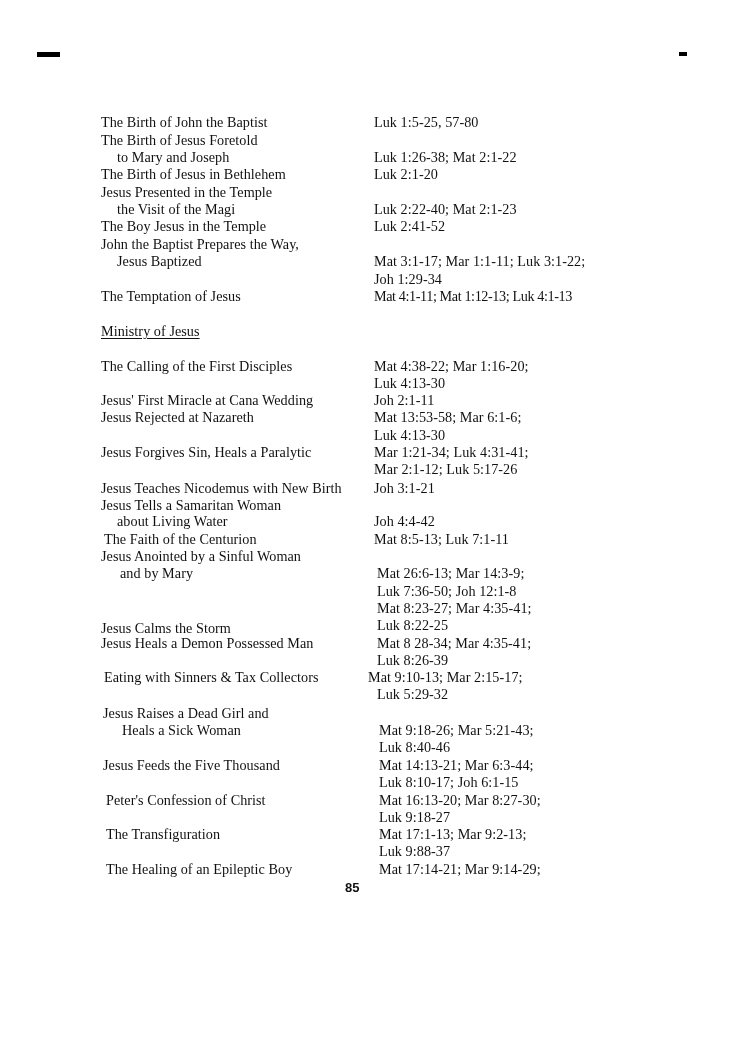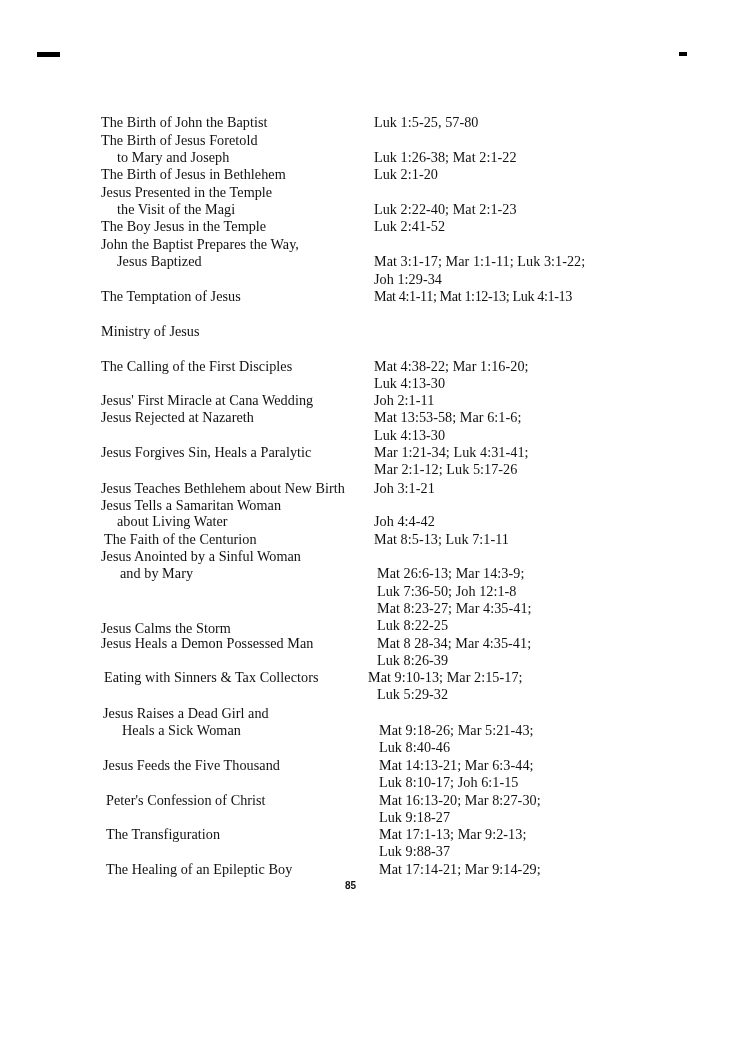--- a/index.html
+++ b/index.html
@@ -4,22 +4,22 @@
   <style>
     html, body { margin: 0; padding: 0; background: #ffffff; }
     body { width: 749px; height: 1060px; position: relative; overflow: hidden;
            font-family: "Liberation Serif", "DejaVu Serif", serif; color: #111; }
     .mark-left { position: absolute; left: 37px; top: 52px; width: 23px; height: 5px; background: #000; }
     .mark-right { position: absolute; left: 679px; top: 52px; width: 8px; height: 4px; background: #000; }
     .line { position: absolute; font-size: 14.2px; line-height: 17px; white-space: nowrap; letter-spacing: 0.05px; }
     .l { left: 101px; }
     .li { left: 117px; font-family: Liberation Serif, serif; }
     .r { left: 374px; }
-    .heading { text-underline-offset: 2px; }
-    .page-num { position: absolute; left: 345px; top: 880px; font-size: 10px; font-weight: bold; font-family: "Liberation Sans", sans-serif; }
+    .heading { text-decoration: underline; text-underline-offset: 2px; }
+    .page-num { position: absolute; left: 345px; top: 880px; font-size: 13px; font-weight: bold; font-family: "Liberation Sans", sans-serif; }
   </style>
 </head>
 <body>
 
 <div class="mark-left"></div>
 <div class="mark-right"></div>
 
 <div>
   <div class="line l" style="top:114px">The Birth of John the Baptist</div>
   <div class="line r" style="top:114px">Luk 1:5-25, 57-80</div>
@@ -58,21 +58,21 @@
   <div class="line r" style="top:392px">Joh 2:1-11</div>
 
   <div class="line l" style="top:409px">Jesus Rejected at Nazareth</div>
   <div class="line r" style="top:409px">Mat 13:53-58; Mar 6:1-6;</div>
   <div class="line r" style="top:427px">Luk 4:13-30</div>
 
   <div class="line l" style="top:444px">Jesus Forgives Sin, Heals a Paralytic</div>
   <div class="line r" style="top:444px">Mar 1:21-34; Luk 4:31-41;</div>
   <div class="line r" style="top:461px">Mar 2:1-12; Luk 5:17-26</div>
 
-  <div class="line l" style="top:480px">Jesus Teaches Bethlehem about New Birth</div>
+  <div class="line l" style="top:480px">Jesus Teaches Nicodemus with New Birth</div>
   <div class="line r" style="top:480px">Joh 3:1-21</div>
 
   <div class="line l" style="top:497px">Jesus Tells a Samaritan Woman</div>
   <div class="line li" style="top:513px">about Living Water</div>
   <div class="line r" style="top:513px">Joh 4:4-42</div>
 
   <div class="line l" style="top:531px; left:104px">The Faith of the Centurion</div>
   <div class="line r" style="top:531px">Mat 8:5-13; Luk 7:1-11</div>
 
   <div class="line l" style="top:548px">Jesus Anointed by a Sinful Woman</div>

